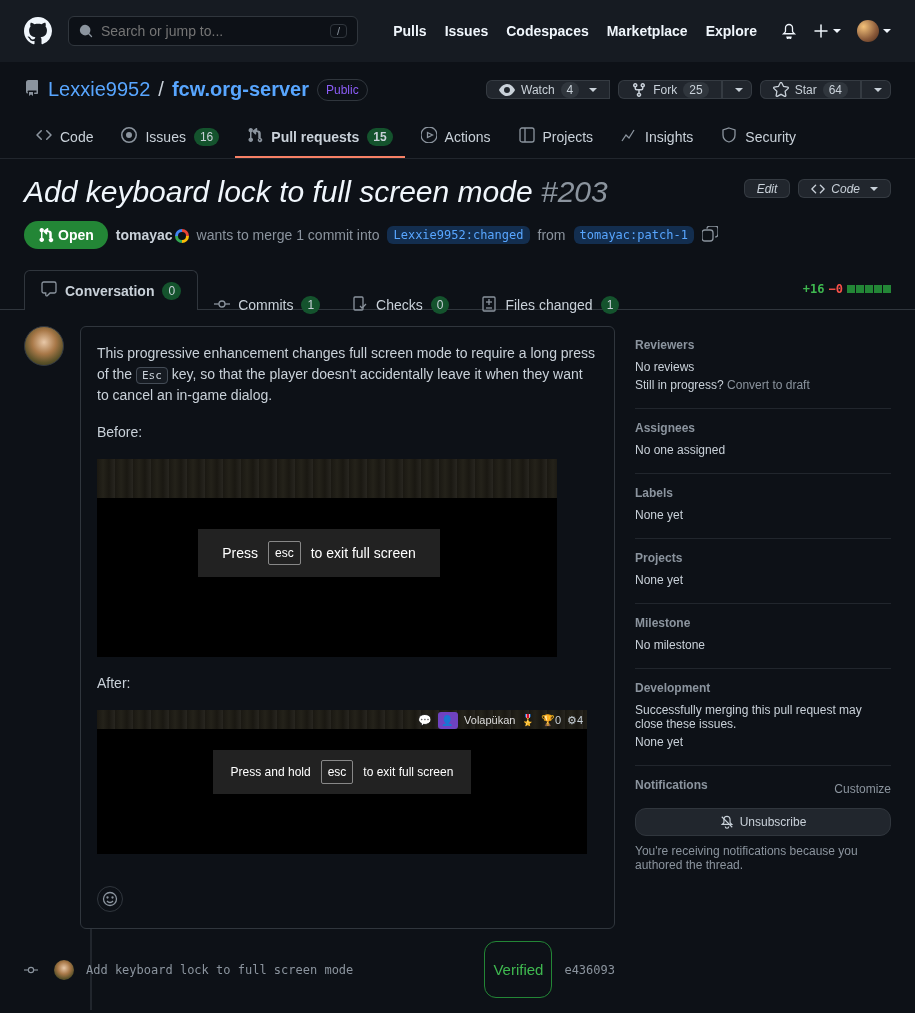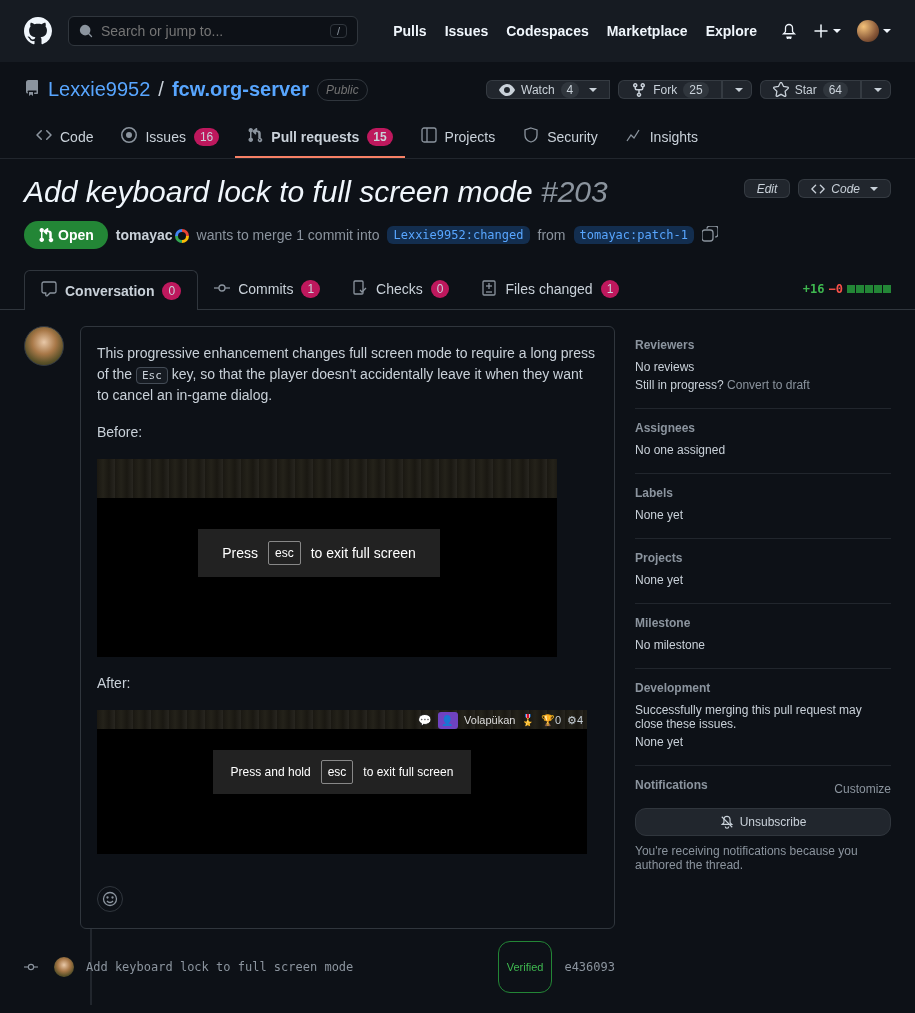--- a/index.html
+++ b/index.html
@@ -64,21 +64,21 @@
   .repohead {
     padding: 16px 24px 0 24px;
     display:flex;
     justify-content:space-between;
     align-items:center;
   }
   .repo-title { display:flex; align-items:center; gap:8px; font-size:20px;}
   .repo-title .icon { color:#8b949e;}
   .repo-link { color:#58a6ff; text-decoration:none;}
   .repo-sep { color:#c9d1d9; }
-  .badge-public { border:1px solid #30363d; color:#737373; border-radius:12px; padding:0 8px; font-size:12px; line-height:20px;font-style:italic;}
+  .badge-public { border:1px solid #30363d; color:#8b5cf6; border-radius:12px; padding:0 8px; font-size:12px; line-height:20px;}
   .repo-btns { display:flex; gap:8px;}
   .btn {
     display:flex; align-items:center; gap:6px;
     background:#21262d; color:#c9d1d9;
     border:1px solid rgba(240,246,252,0.1);
     border-radius:6px; padding:4px 12px;
     font-size:12px; height:19px; cursor:pointer;
   }
   .btn .count { background:#30363d; border-radius:8px; padding:0 6px; font-size:12px; line-height:16px;}
   .btn-split-r {
@@ -92,21 +92,21 @@
     display:flex; gap:4px; padding:0 24px; margin-top:16px;
     border-bottom:1px solid #21262d;
   }
   .tab {
     display:flex; align-items:center; gap:8px;
     padding:10px 12px; color:#c9d1d9; font-size:14px;
     border-bottom:2px solid transparent; cursor:pointer;
   }
   .tab .icon { color:#8b949e; }
   .tab.selected { border-bottom-color:#f78166; font-weight:600;}
-  .counter { background:#be185d; color:#c9d1d9; border-radius:10px; padding:0 6px; font-size:12px; line-height:18px;}
+  .counter { background:#14532d; color:#c9d1d9; border-radius:10px; padding:0 6px; font-size:12px; line-height:18px;}
   .pr-header {
     padding:16px 24px 0 24px;
   }
   .pr-title-row { display:flex; justify-content:space-between; align-items:flex-start;font-style:italic;}
   .pr-title { font-size:30px; font-weight:400; color:#f0f6fc; }
   .pr-number { color:#8b949e; font-weight:300;}
   .pr-actions { display:flex; gap:8px; margin-top:4px;}
   .pr-meta { display:flex; align-items:center; gap:8px; margin-top:12px; flex-wrap:wrap;}
   .state-open {
     display:inline-flex; align-items:center; gap:4px;
@@ -123,21 +123,21 @@
   .inner-tabs { display:flex; }
   .inner-tab {
     display:flex; align-items:center; gap:8px;
     padding:10px 16px; font-size:14px; color:#c9d1d9;
     border:1px solid #30363d; border-bottom:none;
     background:#0d1117; cursor:pointer;
     position: relative; top: 1px; z-index: 1;
     border-top-left-radius:6px; border-top-right-radius:6px;
   }
   .inner-tab + .inner-tab { border-left:none; border-radius:0;}
-  .inner-tab.flat { border:none; background:transparent; top: 0;}
+  .inner-tab.flat { border:none; background:transparent; top: 16px;}
   .inner-tab .icon{ color:#8b949e;}
   .diffstat { font-family:monospace; font-size:12px; display:flex; align-items:center; gap:4px;}
   .diff-add { color:#3fb950; font-weight: 600;}
   .diff-del { color:#f85149; font-weight: 600;}
   .diff-sq { display:inline-flex; gap: 1px;}
   .sq { width:8px; height:8px; display:inline-block; }
   .sq.g{background:#238636;}
   .content-wrap {
     border-top:1px solid #30363d;
     padding:0 24px; display:flex; gap:20px;
@@ -209,21 +209,21 @@
     display:flex; align-items:center; gap:12px;
     padding:12px 0 12px 60px; font-family:monospace; font-size:12px;
     position:relative; z-index:2;
   }
   .commit-dot {
     display:flex; align-items:center; justify-content:center;
     width:14px; height:14px; position:relative; left:-60px; color:#8b949e;
     background: #0d1117;
   }
   .commit-msg { color:#8b949e; font-family:monospace; flex:1;}
-  .verified { border:1px solid #238636; color:#3fb950; border-radius:12px; padding:19px 8px; font-size:11px; font-family:-apple-system,sans-serif;}
+  .verified { border:1px solid #238636; color:#3fb950; border-radius:12px; padding:19px 8px; font-size:15px; font-family:-apple-system,sans-serif;}
   .commit-sha { color:#8b949e; font-family:monospace;}
   .small-avatar{width:20px;height:20px;border-radius:50%;background:radial-gradient(circle at 50% 40%, #e8c8a8 0%, #a87848 40%, #585028 70%);flex-shrink:0;}
   .sidebar { width:256px; padding-top:16px; }
   .side-group { border-bottom:1px solid #21262d; padding:12px 0;}
   .side-group h4 { font-size:12px; font-weight:600; color:#8b949e; margin-bottom:8px;}
   .side-group .value { font-size:12px; color:#c9d1d9; margin-bottom:4px;}
   .side-group a { color:#8b949e; font-size:12px;}
   .unsub-btn {
     width:100%; background:#21262d; border:1px solid #30363d; border-radius:11px;
     padding:6px; color:#c9d1d9; font-size:12px;
@@ -342,37 +342,43 @@
       <span class="counter">16</span>
     </div>
   <div class="tab selected">
       <span class="icon"><svg width="16" height="16" viewBox="0 0 16 16" fill="currentColor">
           <path d="M1.5 3.25a2.25 2.25 0 113 2.122v5.256a2.251 2.251 0 11-1.5 0V5.372A2.25 2.25 0 011.5 3.25zm10.75 7.628a2.251 2.251 0 101.5 0V6.5a3 3 0 00-3-3h-.5V1.72a.75.75 0 00-1.28-.53L5.47 3.69a.75.75 0 000 1.06l2.5 2.5a.75.75 0 001.28-.53V5h.5a1.5 1.5 0 011.5 1.5v4.378zM3 3.25a.75.75 0 111.5 0 .75.75 0 01-1.5 0zm9 9.5a.75.75 0 111.5 0 .75.75 0 01-1.5 0zm-9 0a.75.75 0 111.5 0 .75.75 0 01-1.5 0z"></path>
         </svg></span>
       <span>Pull requests</span>
       <span class="counter">15</span>
     </div>
   <div class="tab">
+      <span class="icon"><svg width="16" height="16" viewBox="0 0 16 16" fill="currentColor">
+          <path d="M8 0a8 8 0 100 16A8 8 0 008 0zM6.5 5.5l5 2.5-5 2.5v-5z" fill="none" stroke="currentColor" stroke-width="1.3"></path>
+        </svg></span>
+      <span>Actions</span>
+    </div>
+  <div class="tab">
       <span class="icon"><svg width="16" height="16" viewBox="0 0 16 16" fill="none" stroke="currentColor" stroke-width="1.3">
           <rect x="1" y="1" width="14" height="14" rx="2"></rect>
           <line x1="6" y1="1" x2="6" y2="15"></line>
         </svg></span>
       <span>Projects</span>
     </div>
   <div class="tab">
       <span class="icon"><svg width="16" height="16" viewBox="0 0 16 16" fill="none" stroke="currentColor" stroke-width="1.3">
-          <path d="M8 1l6 2v5c0 3.5-2.5 6-6 7-3.5-1-6-3.5-6-7V3l6-2z"></path>
-        </svg></span>
-      <span>Security</span>
+          <path d="M1 14l4-6 3 3 5-8"></path>
+        </svg></span>
+      <span>Insights</span>
     </div>
   <div class="tab">
       <span class="icon"><svg width="16" height="16" viewBox="0 0 16 16" fill="none" stroke="currentColor" stroke-width="1.3">
-          <path d="M1 14l4-6 3 3 5-8"></path>
-        </svg></span>
-      <span>Insights</span>
+          <path d="M8 1l6 2v5c0 3.5-2.5 6-6 7-3.5-1-6-3.5-6-7V3l6-2z"></path>
+        </svg></span>
+      <span>Security</span>
     </div>
 </div>
 
 <div class="pr-header">
   <div class="pr-title-row">
     <h1 class="pr-title"><span>Add keyboard lock to full screen mode</span> <span class="pr-number">#203</span></h1>
     <div class="pr-actions">
       <div class="btn">Edit</div>
       <div class="btn caret-down">
           <svg width="14" height="14" viewBox="0 0 16 16" fill="currentColor">

